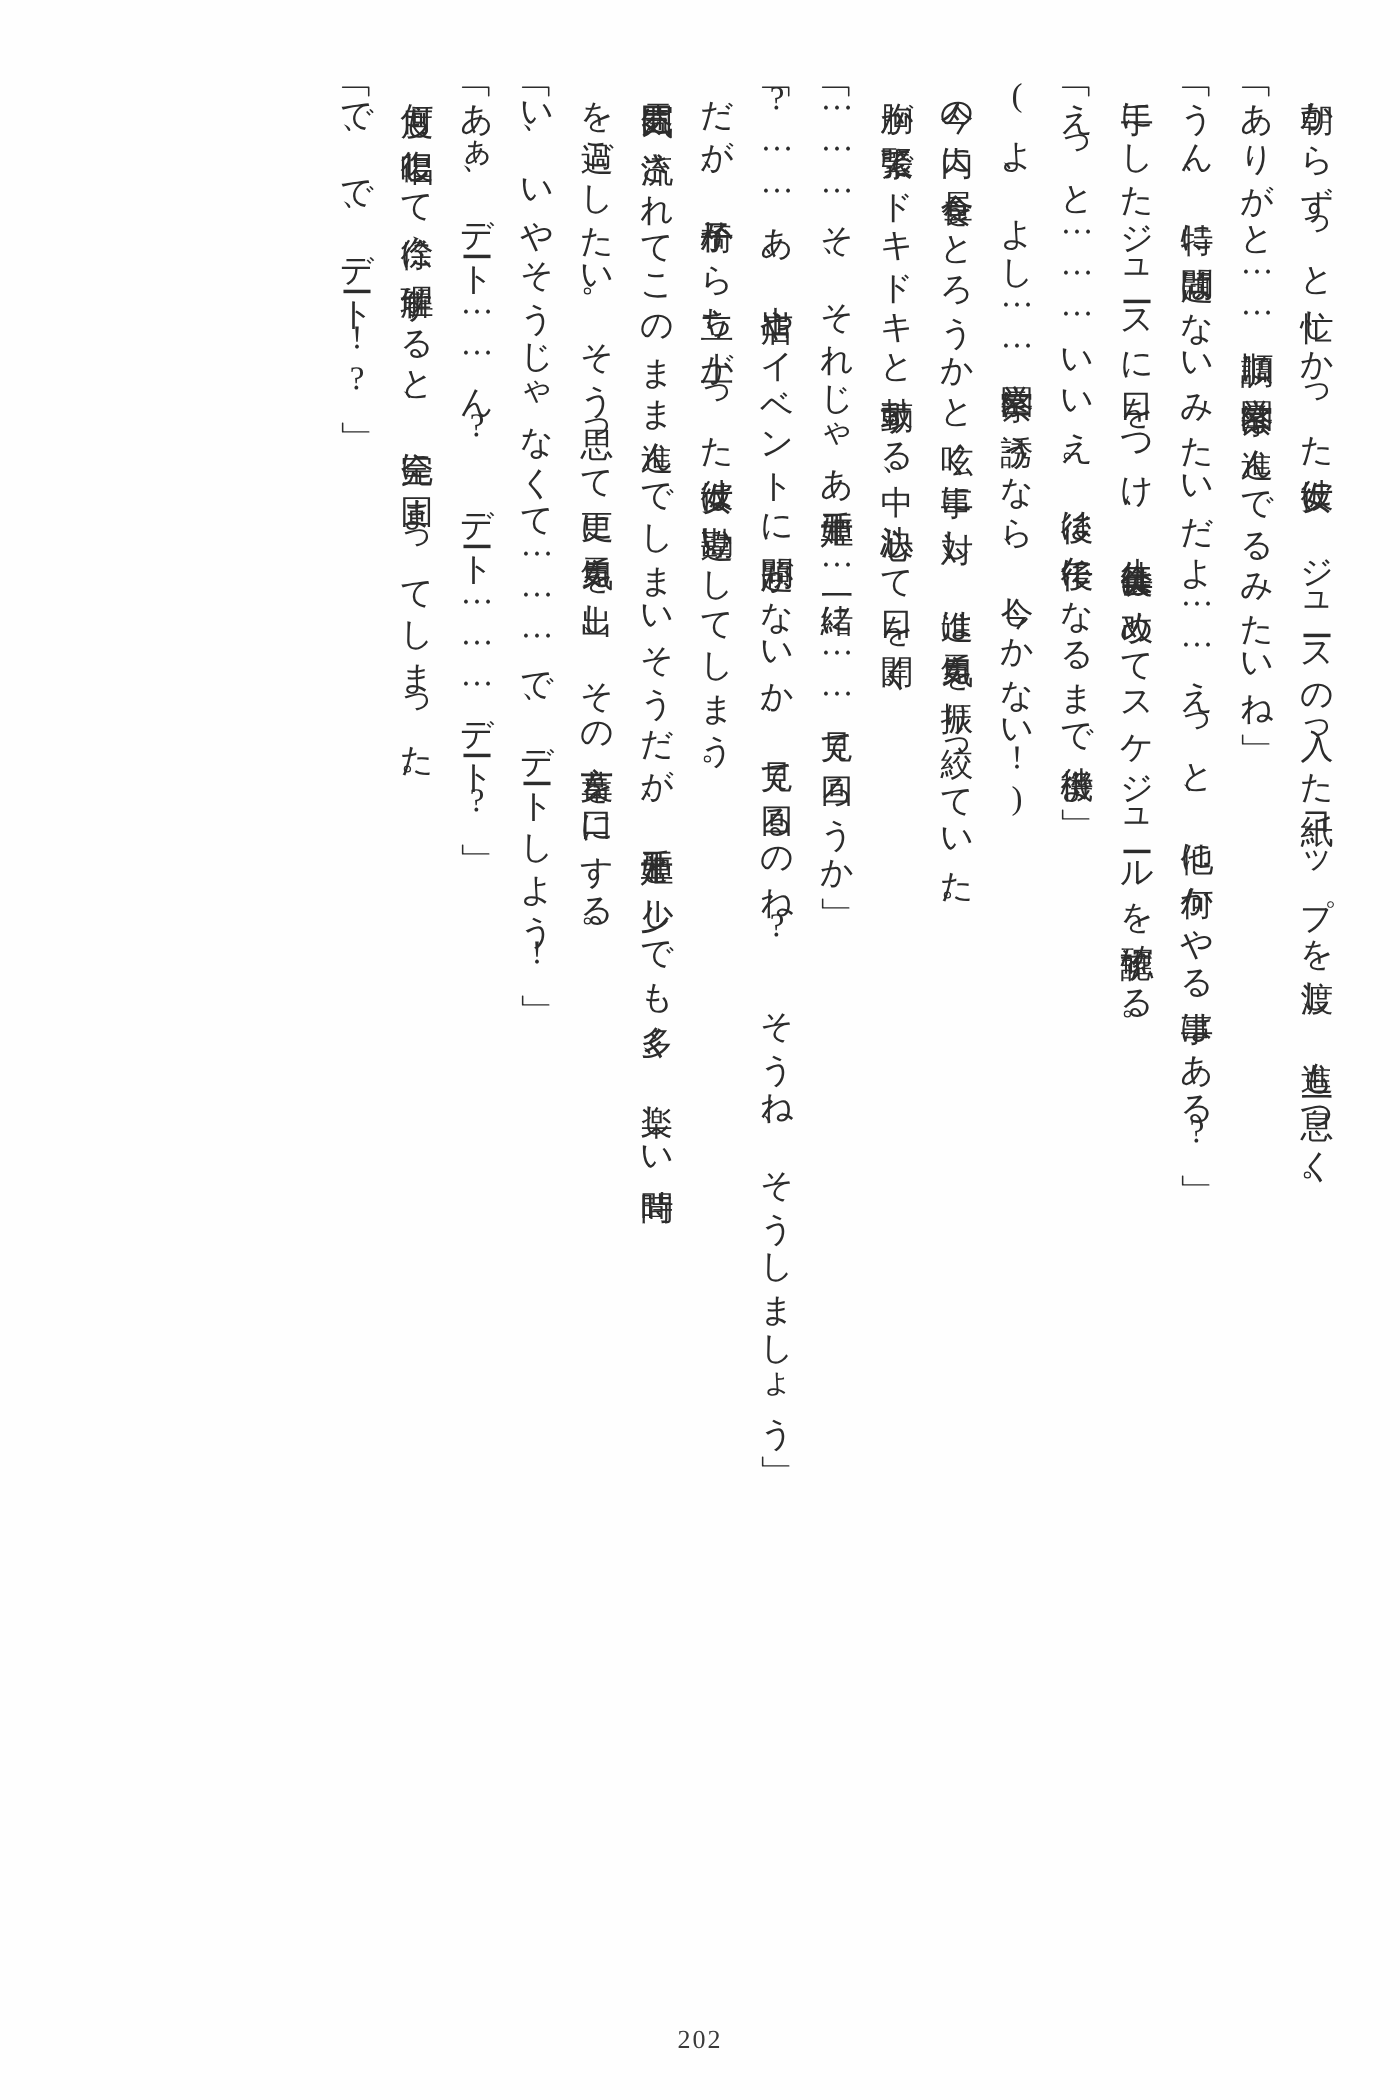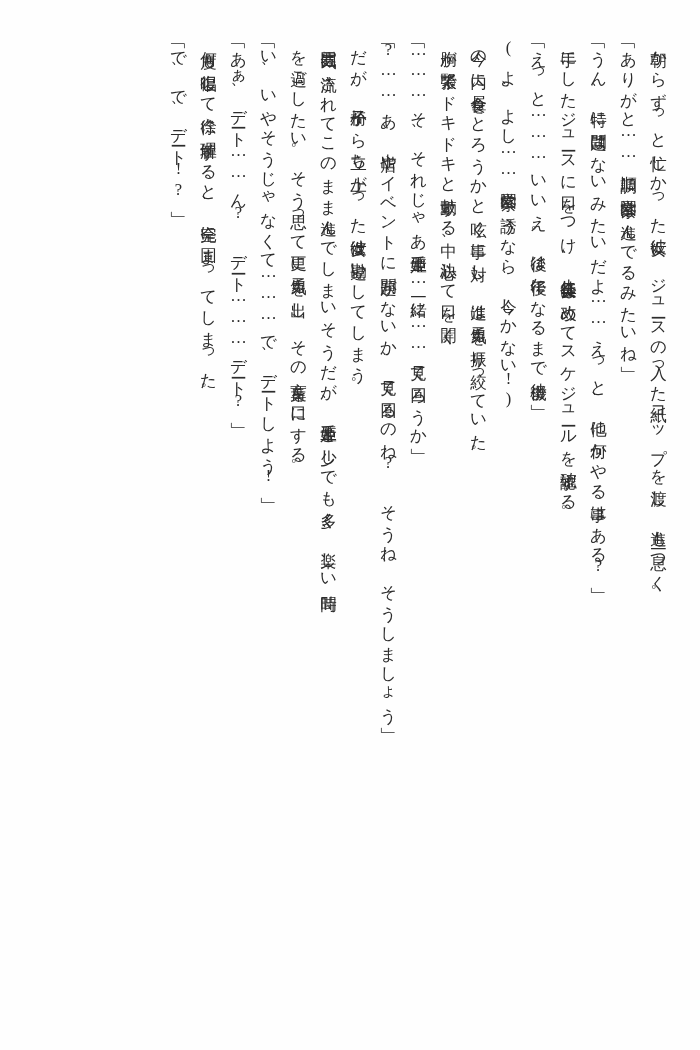--- a/index.html
+++ b/index.html
@@ -82,13 +82,14 @@
       <div class="line">「………そ、それじゃあ千亜姫……一緒に……見て回ろうか」</div>
       <div class="line">「?……あ、出店やイベントに問題がないか、見て回るのね? そうね、そうしましょう」</div>
       <div class="line">だが、椅子から立ち上がった彼女は勘違いしてしまう。</div>
       <div class="line">雰囲気に流されてこのまま進んでしまいそうだが、千亜姫と少しでも多く、楽しい時間</div>
       <div class="line">を過ごしたい。そう思って更に勇気を出し、その言葉を口にする。</div>
       <div class="line">「い、いやそうじゃなくて………で、デートしよう!」</div>
       <div class="line">「あぁ、デート……ん? デート………デート?」</div>
       <div class="line">何度も復唱して徐々に理解すると、完全に固まってしまった。</div>
       <div class="line">「で、で、デート!?」</div>
     </div>
+  <div id="page-number">202</div>
 </div>
 
 </body></html>

